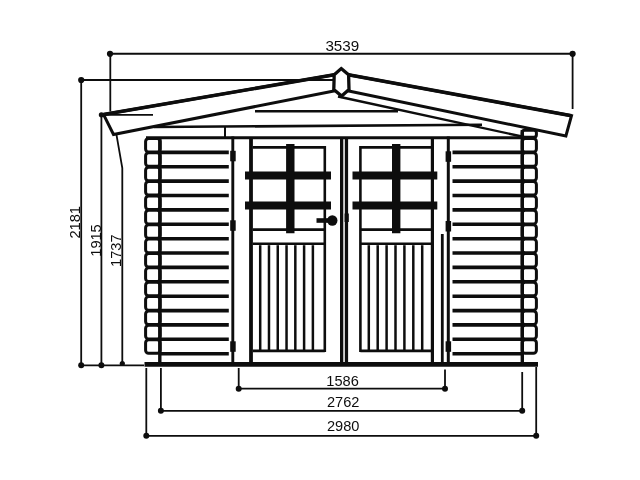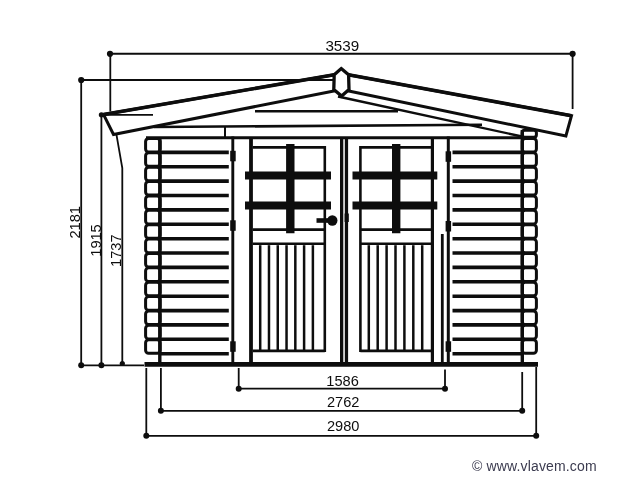--- a/index.html
+++ b/index.html
@@ -228,13 +228,12 @@
 <g>
 <line x1="146.3" y1="435.8" x2="536.2" y2="435.8" stroke="#0d0d0d" stroke-width="1.8" stroke-linecap="butt"></line>
 <line x1="146.3" y1="368" x2="146.3" y2="435.8" stroke="#0d0d0d" stroke-width="1.8" stroke-linecap="butt"></line>
 <line x1="536.2" y1="367" x2="536.2" y2="435.8" stroke="#0d0d0d" stroke-width="1.8" stroke-linecap="butt"></line>
 <circle cx="146.3" cy="435.8" r="3.0" fill="#0d0d0d"></circle>
 <circle cx="536.2" cy="435.8" r="3.0" fill="#0d0d0d"></circle>
 <text x="327.0" y="431.0" font-size="14.6" fill="#0d0d0d" text-anchor="start" font-family="Liberation Sans, sans-serif">2980</text>
 </g>
 </svg>
 
-<div style="position:absolute;left:472px;top:458px;font-size:14px;color:#3b3b4f;letter-spacing:0.15px;">© www.vlavem.com</div>
 </div>
 </body></html>

